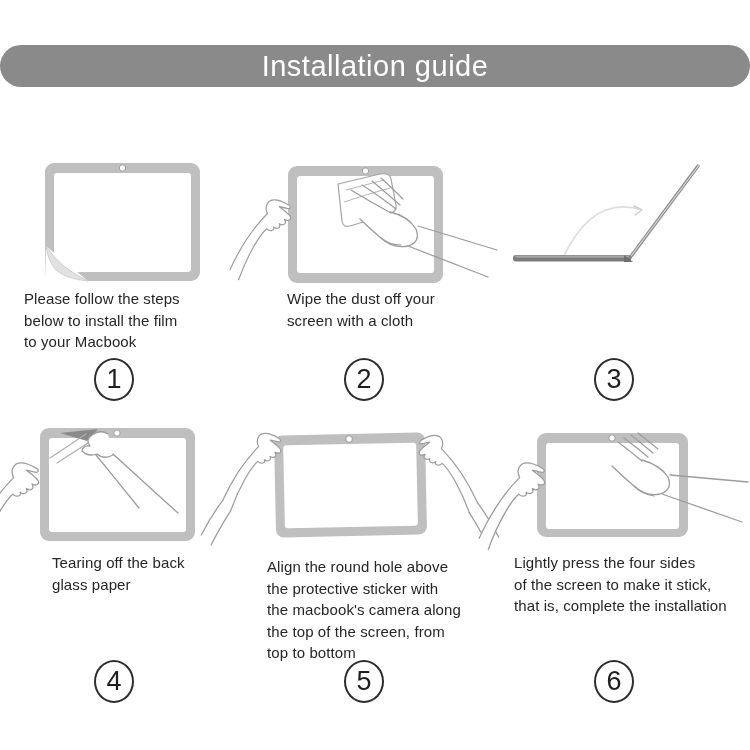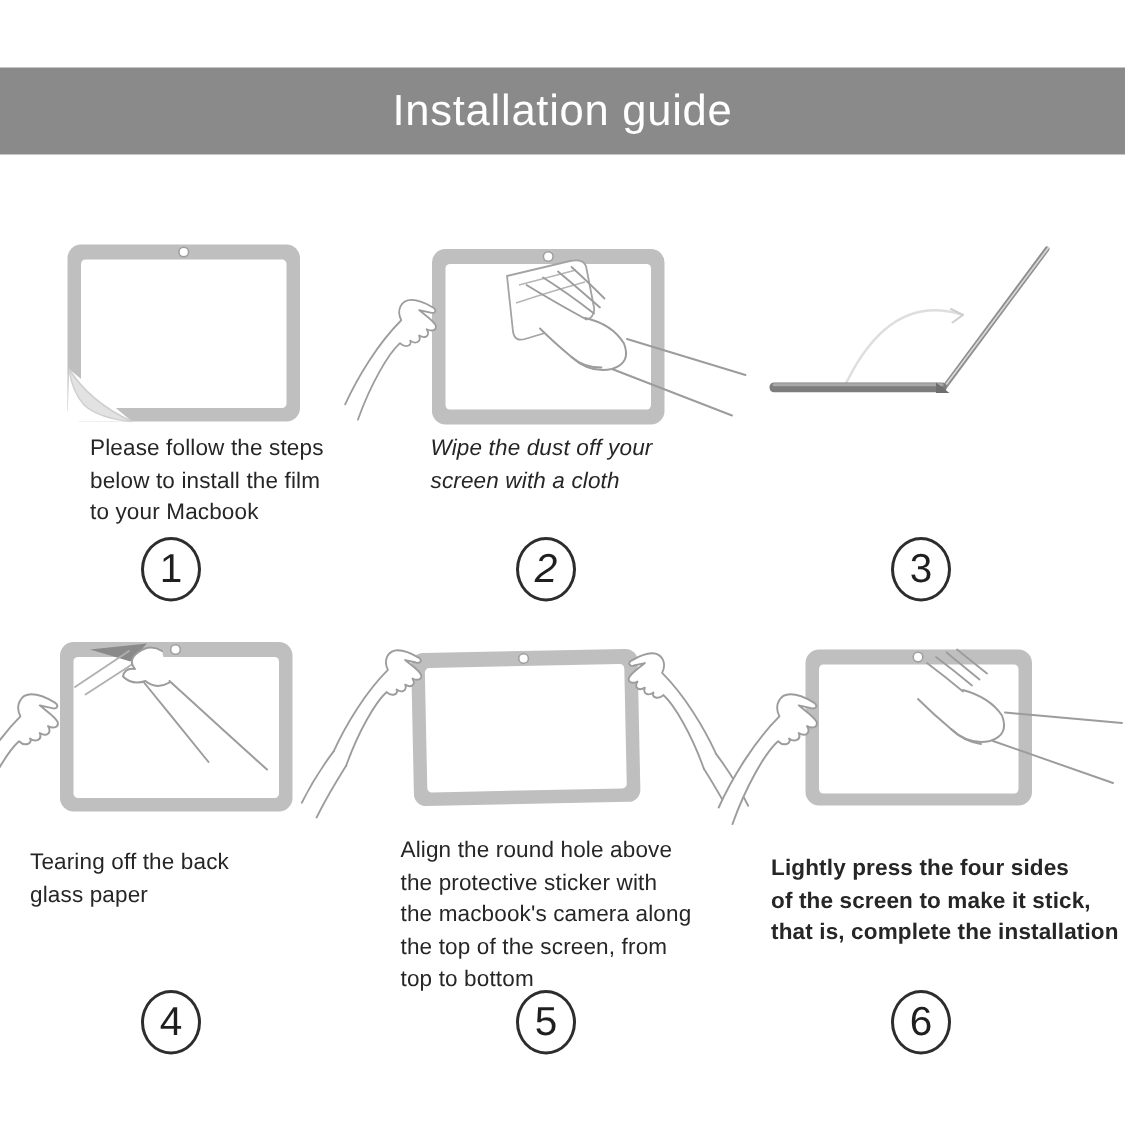--- a/index.html
+++ b/index.html
@@ -2,44 +2,44 @@
 <html><head>
 <meta charset="utf-8">
 <style>
   html,body{margin:0;padding:0;}
   body{
     width:750px;height:750px;background:#ffffff;position:relative;
     font-family:"Liberation Sans","DejaVu Sans",sans-serif;
     -webkit-font-smoothing:antialiased;overflow:hidden;
   }
   .banner{
-    position:absolute;left:0;top:45px;width:750px;height:58px;
-    background:#8a8a8a;display:flex;align-items:center;justify-content:center;
+    position:absolute;left:0;top:45px;width:750px;height:42px;
+    background:#8a8a8a;display:flex;align-items:center;justify-content:center;border-radius:25px;
   }
   .banner-title{
     color:#ffffff;font-size:29px;font-weight:400;letter-spacing:0.5px;
   }
   .panel{position:absolute;width:250px;}
   #p1{left:0;  top:150px;height:270px;}
-  #p2{left:250px;top:150px;height:270px;font-style:italic;}
+  #p2{left:250px;top:150px;height:270px;}
   #p3{left:500px;top:150px;height:270px;}
   #p4{left:0;  top:420px;height:320px;}
   #p5{left:250px;top:420px;height:320px;}
   #p6{left:500px;top:420px;height:320px;}
   .illus{display:block;}
   .caption{
     margin-top:3px;font-size:15px;line-height:21.5px;color:#262626;
     white-space:pre-line;letter-spacing:0.1px;
   }
-  #p1 .caption{padding-left:60px;}
+  #p1 .caption{padding-left:24px;}
   #p2 .caption{padding-left:37px;}
   #p3 .caption{padding-left:16px;}
-  #p4 .caption{padding-left:20px;margin-top:14px;}
+  #p4 .caption{padding-left:52px;margin-top:2px;}
   #p5 .caption{padding-left:17px;margin-top:6px;}
-  #p6 .caption{padding-left:14px;margin-top:18px;font-weight:bold;}
+  #p6 .caption{padding-left:14px;margin-top:2px;}
   .step-circle{
     position:absolute;left:94px;width:36px;height:39px;
     border:2px solid #2d2d2d;border-radius:50%;
     display:flex;align-items:center;justify-content:center;
     font-size:27px;color:#1f1f1f;background:#fff;
   }
   #p1 .step-circle,#p2 .step-circle,#p3 .step-circle{top:208px;}
   #p4 .step-circle,#p5 .step-circle,#p6 .step-circle{top:240px;}
   svg{overflow:visible;}
 </style>

